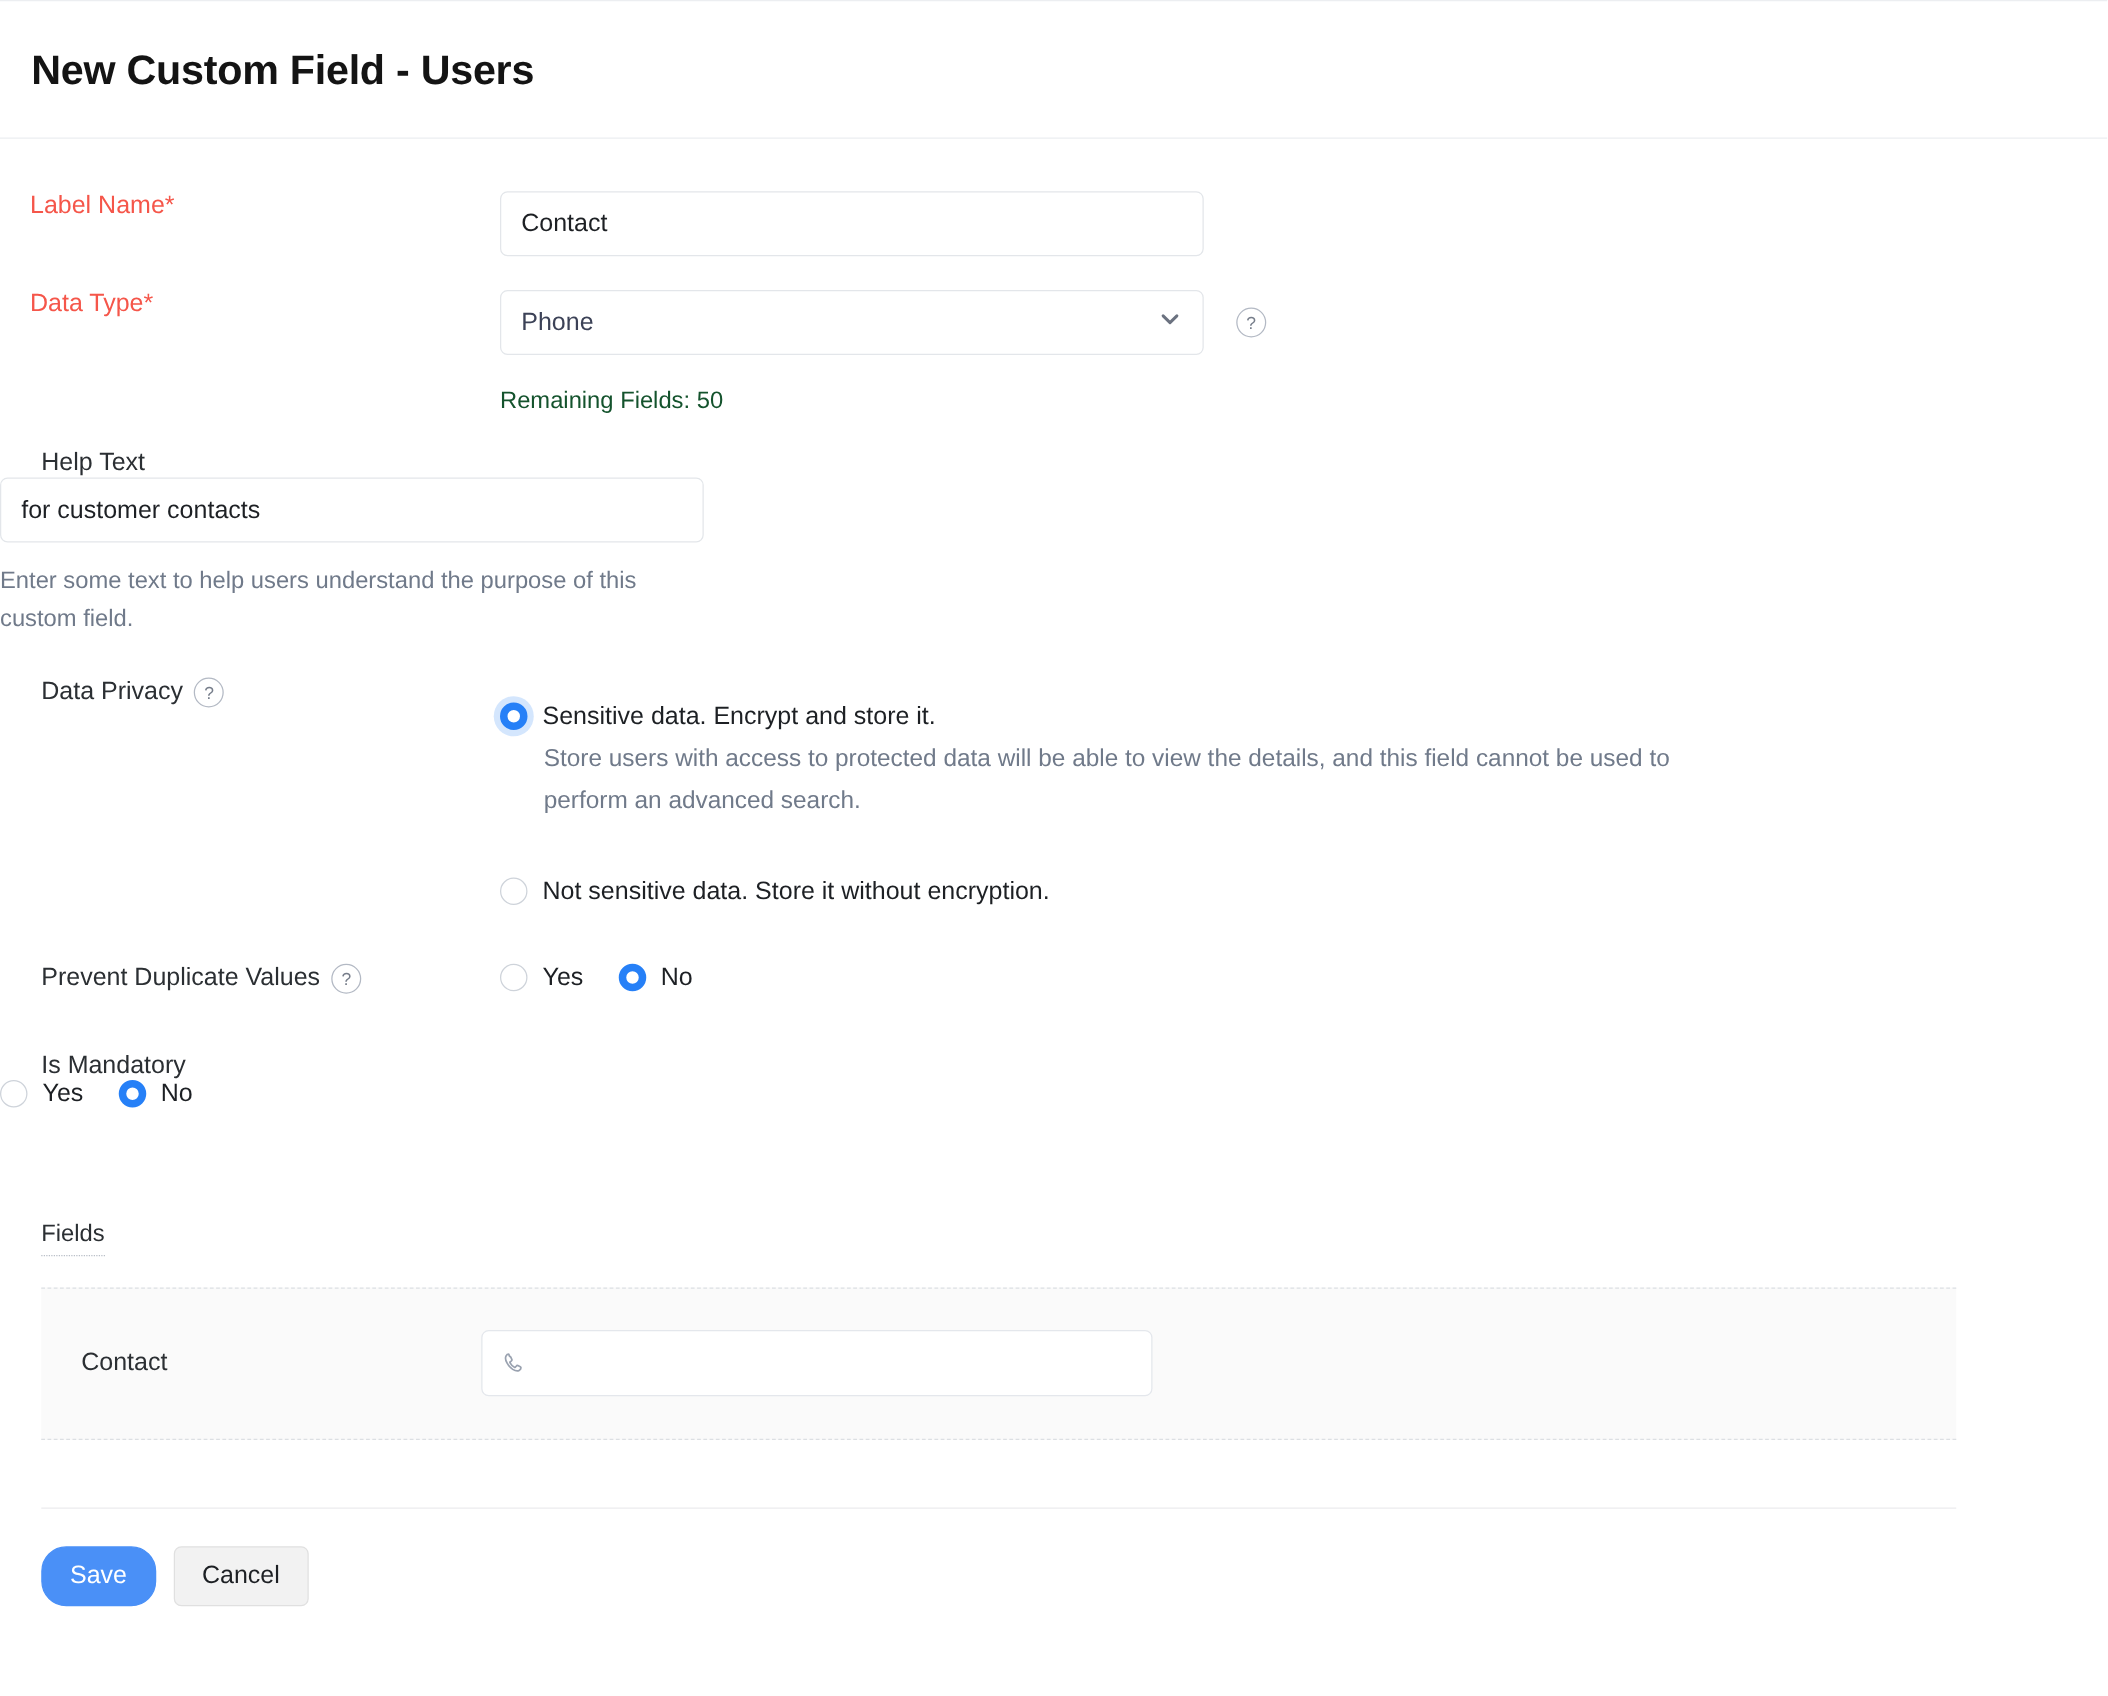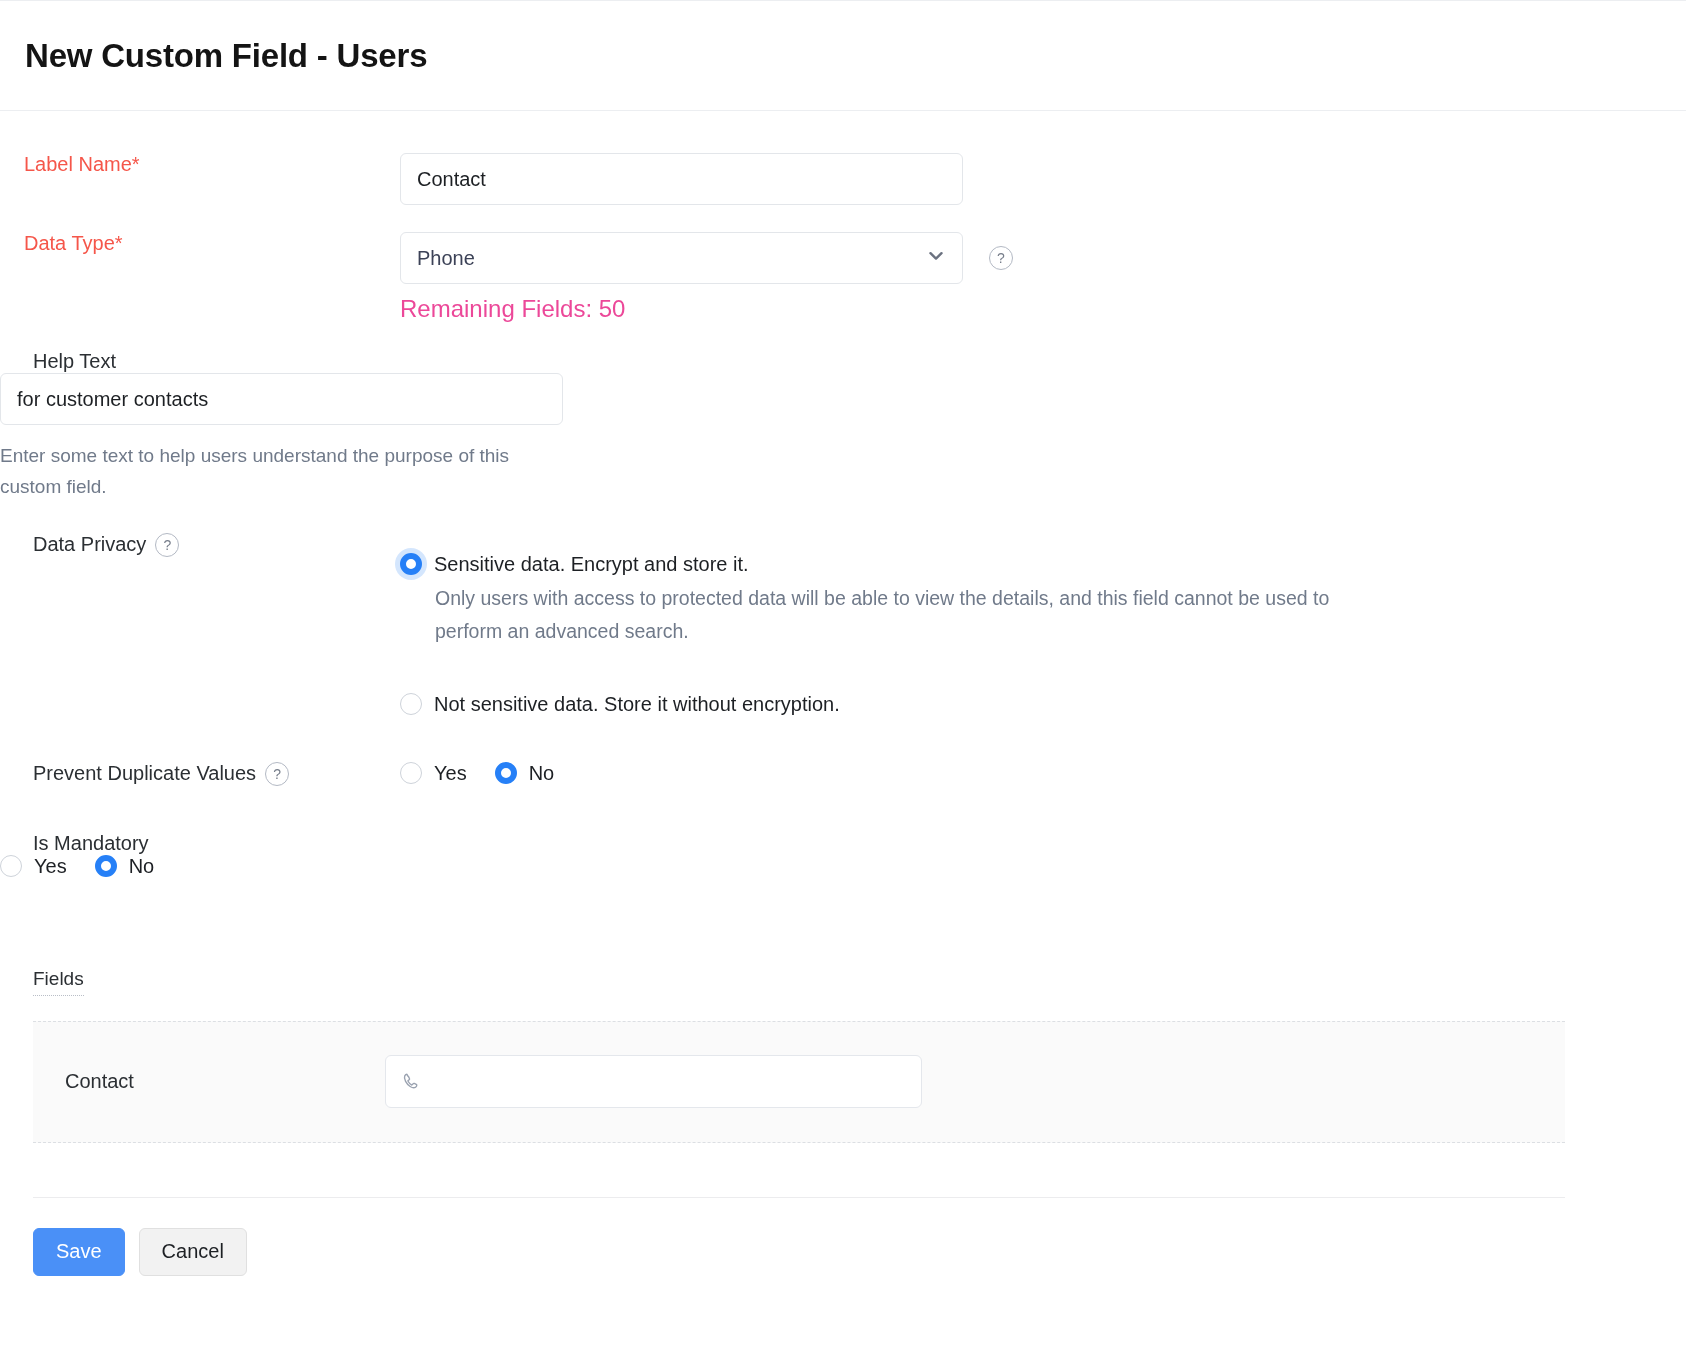--- a/index.html
+++ b/index.html
@@ -114,23 +114,23 @@
     font-family: "Liberation Sans", sans-serif;
     cursor: pointer;
     flex: 0 0 auto;
   }
   .help-circle.inline-after {
     margin-left: 26px;
     vertical-align: middle;
   }
 
   .sub-note {
-    font-size: 24px;
-    color: #ec4899;
-    margin-top: 11px;
+    font-size: 19px;
+    color: #14532d;
+    margin-top: 26px;
   }
   .hint {
     font-size: 19px;
     color: #707a8a;
     line-height: 1.62;
     margin-top: 16px;
     max-width: 560px;
   }
 
   
@@ -249,20 +249,21 @@
     border-radius: 6px;
     padding: 0 22px;
     height: 48px;
     cursor: pointer;
     border: 1px solid transparent;
   }
   .btn-primary {
     background: #4a90f7;
     color: #ffffff;
     border-color: #4a90f7;
+    border-radius: 20px;
   }
   .btn-secondary {
     background: #f2f2f2;
     color: #1d2024;
     border-color: #e0e0e0;
   }
 </style>
 </head>
 <body>
 
@@ -320,21 +321,21 @@
       <span>Data Privacy</span>
       <span class="help-circle">?</span>
     </div>
     <div class="row-field">
 
 
       <div class="radio-row" style="margin-top:24px;">
         <span class="radio on focus"></span>
         <span class="opt-text">Sensitive data. Encrypt and store it.</span>
       </div>
-      <div class="desc">Only users with access to protected data will be able to view the details, and this field cannot be used to perform an advanced search.</div>
+      <div class="desc">Store users with access to protected data will be able to view the details, and this field cannot be used to perform an advanced search.</div>
 
       <div class="radio-row" style="margin-top:44px;">
         <span class="radio"></span>
         <span class="opt-text">Not sensitive data. Store it without encryption.</span>
       </div>
     </div>
   </div>
 
   <div class="row" style="margin-top:46px;">
     <div class="row-label">

